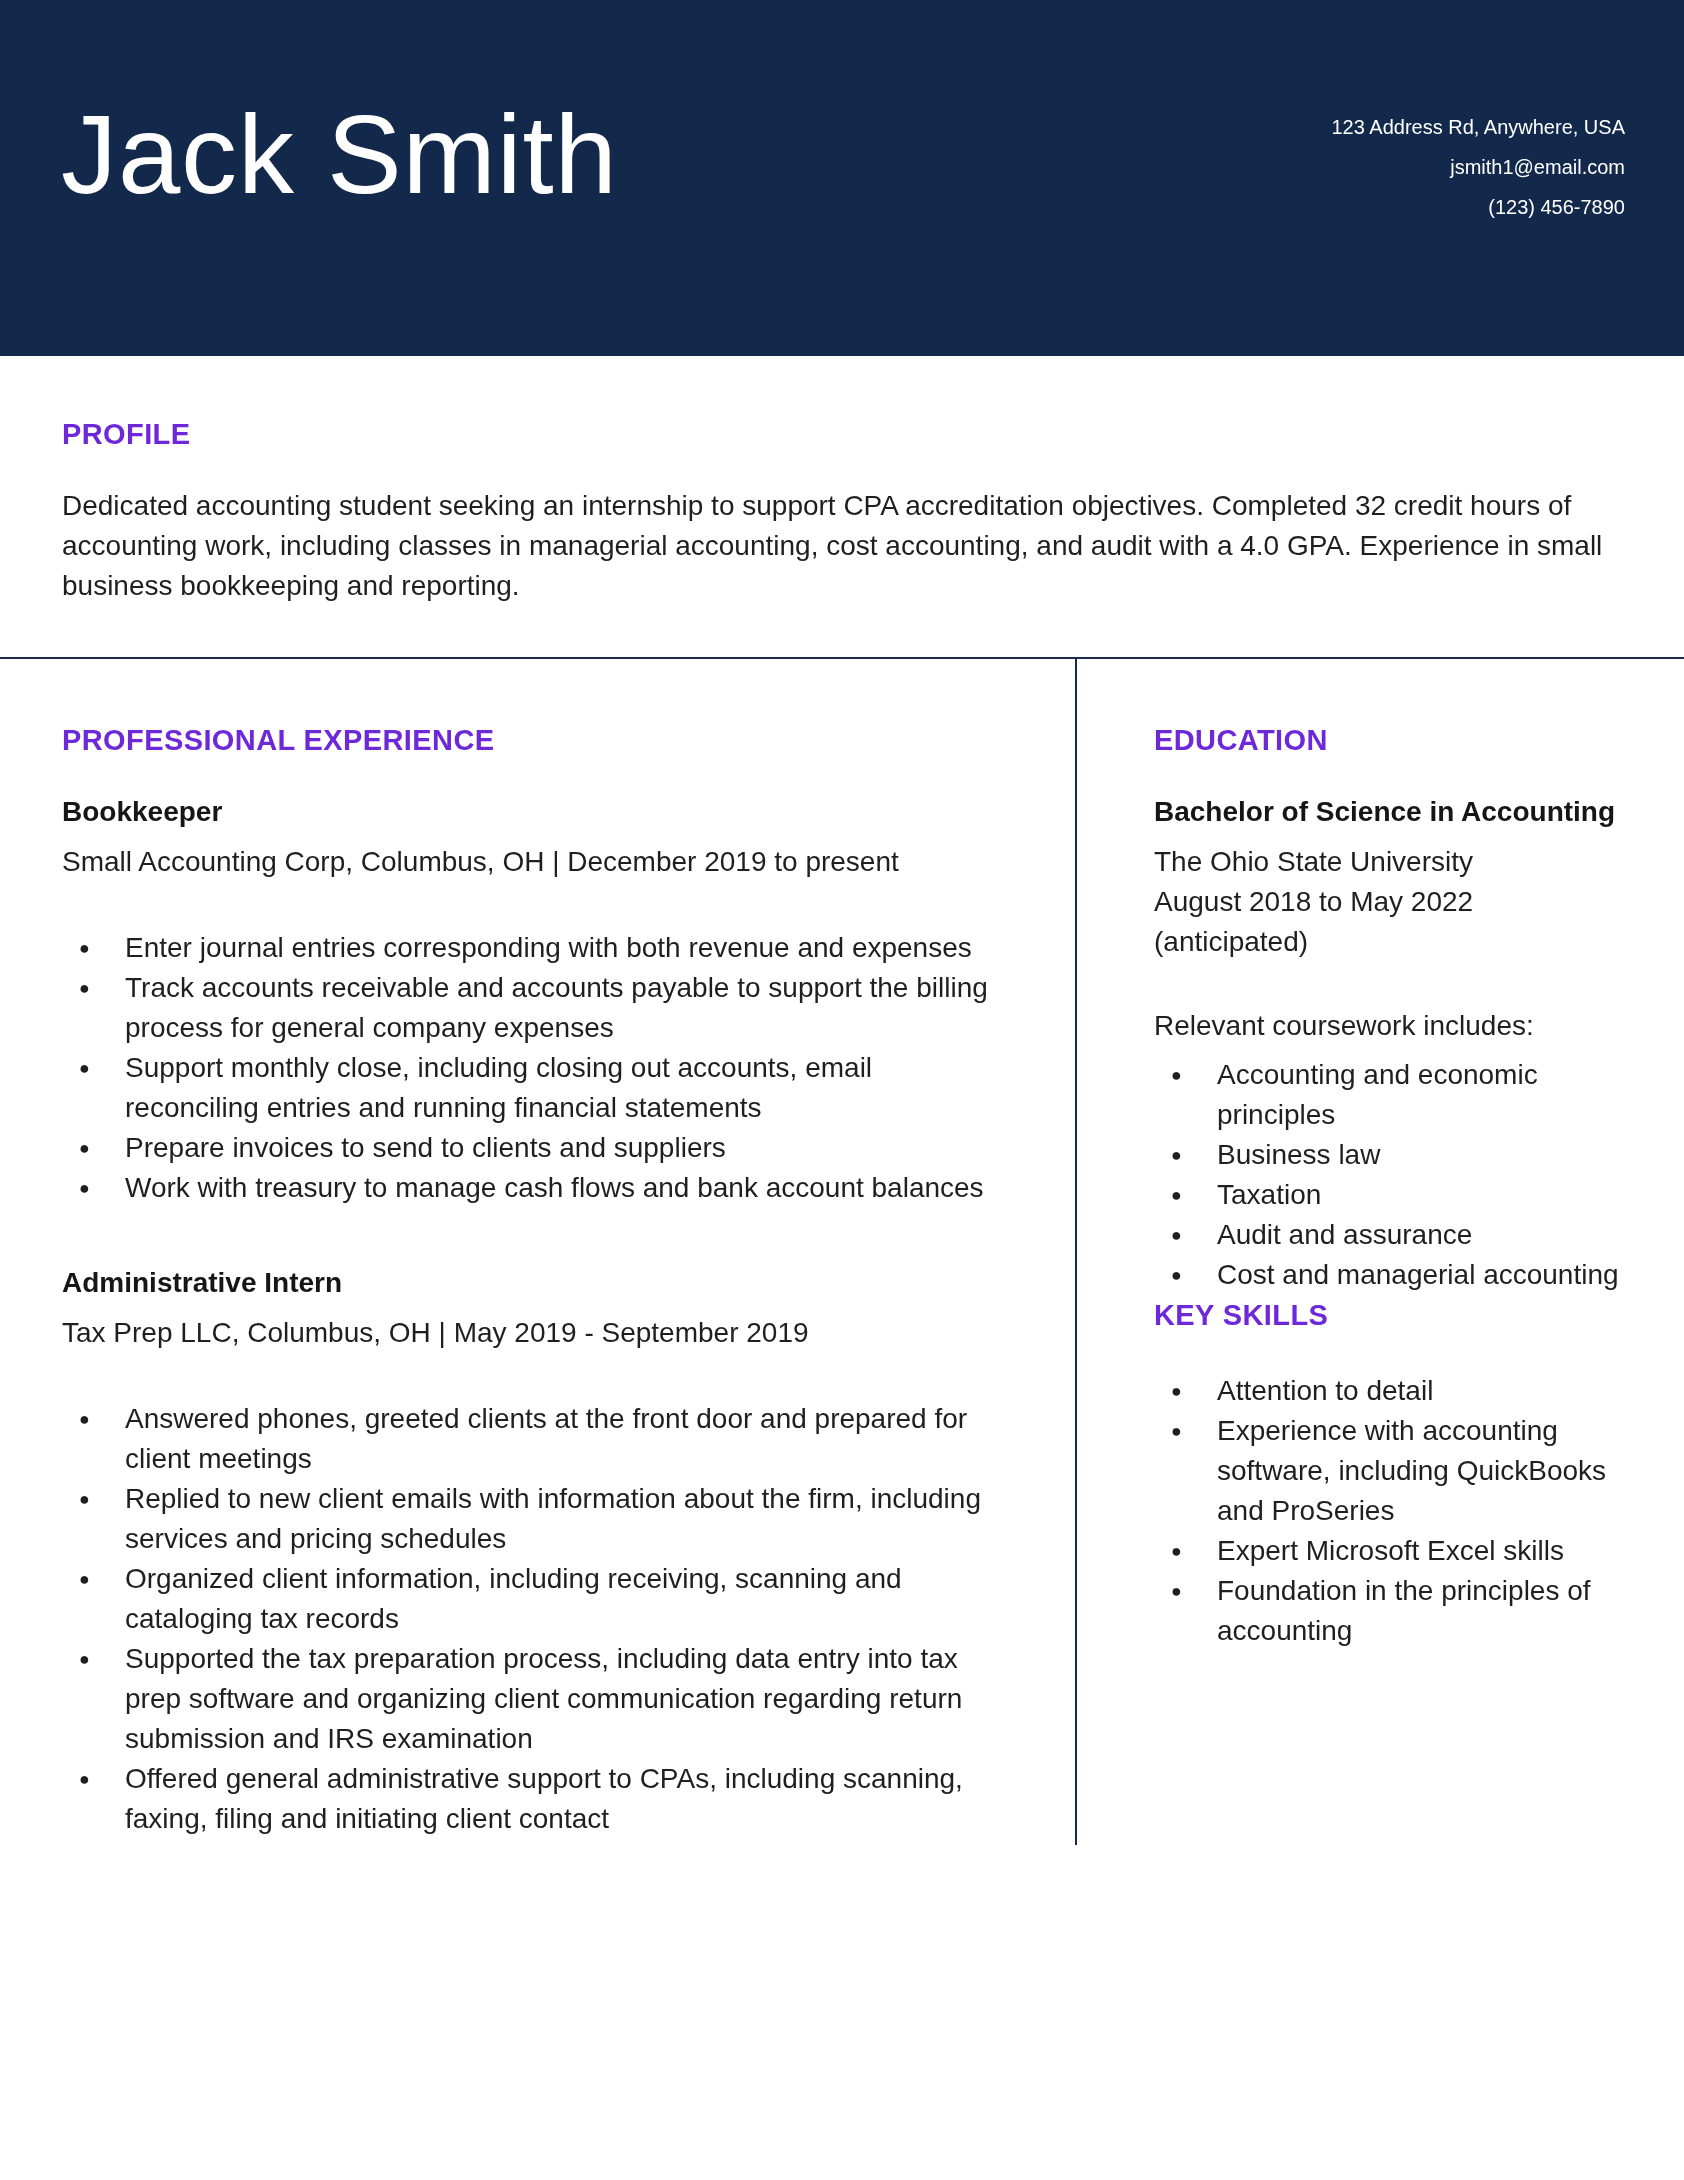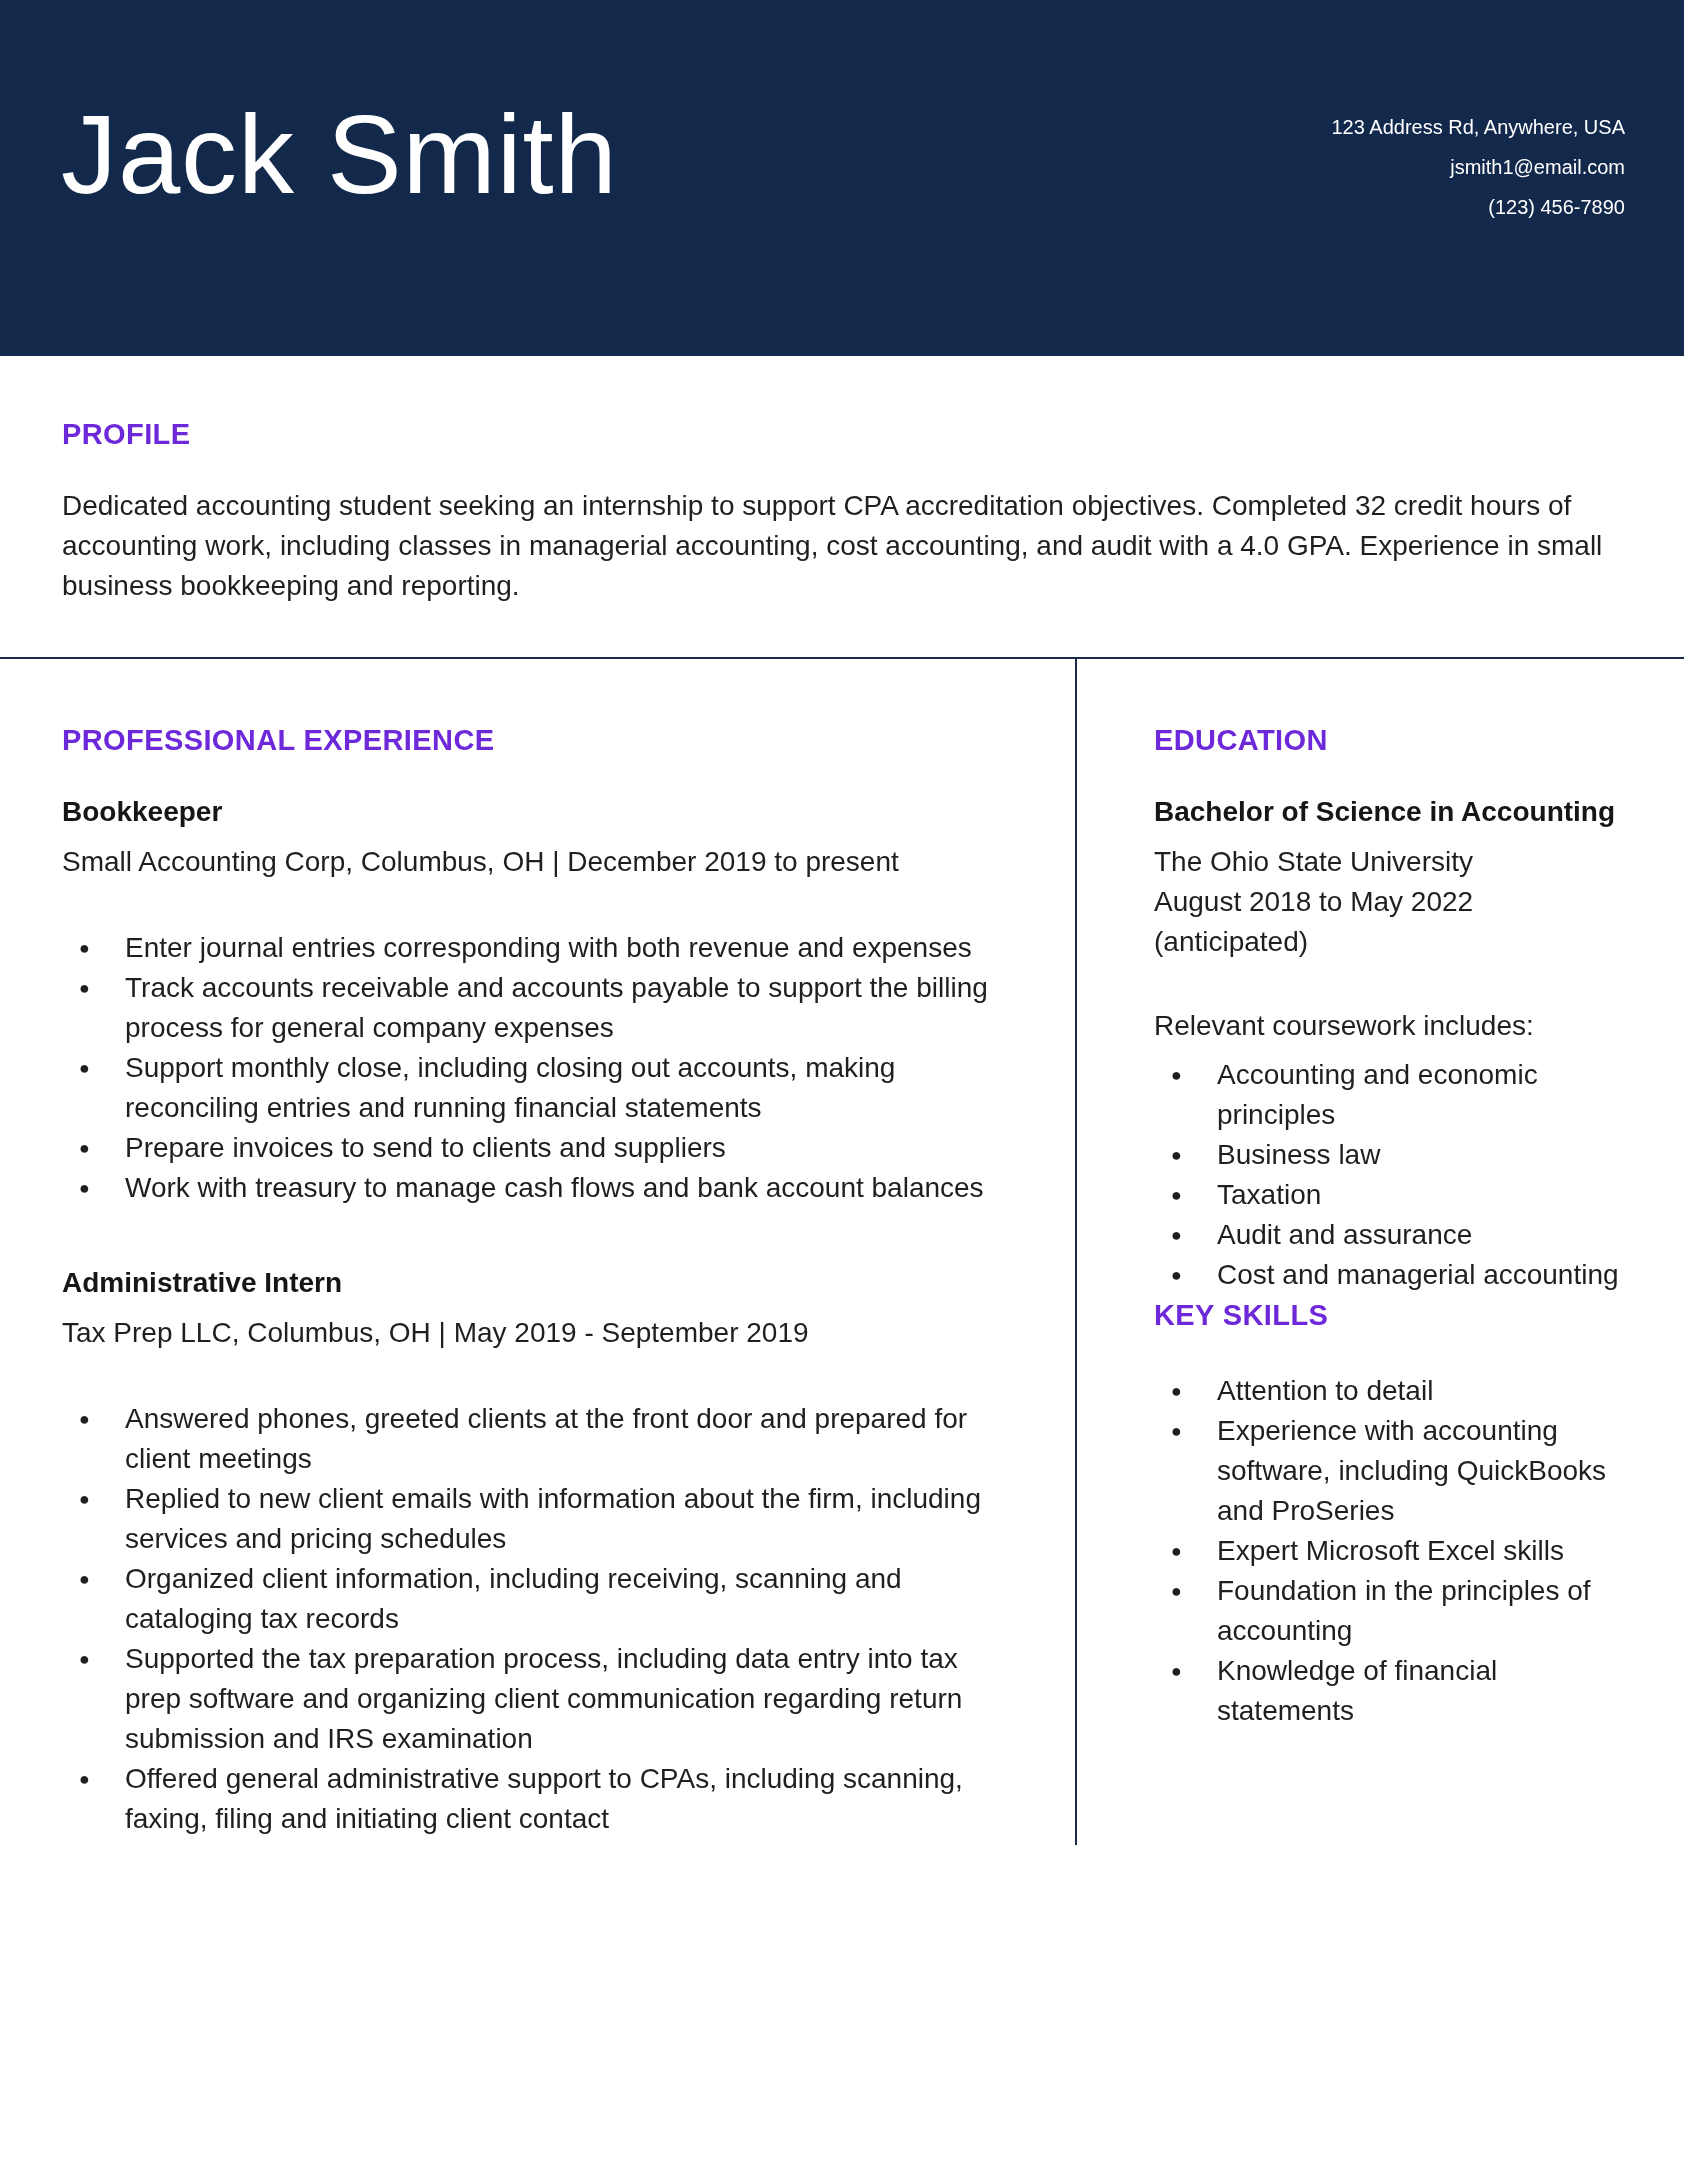--- a/index.html
+++ b/index.html
@@ -82,21 +82,21 @@
 
     <div class="col-left">
       <h2 class="section-heading">PROFESSIONAL EXPERIENCE</h2>
 
       <div class="job">
         <h3 class="item-title">Bookkeeper</h3>
         <p class="meta">Small Accounting Corp, Columbus, OH | December 2019 to present</p>
         <ul class="bullets">
           <li>Enter journal entries corresponding with both revenue and expenses</li>
           <li>Track accounts receivable and accounts payable to support the billing process for general company expenses</li>
-          <li>Support monthly close, including closing out accounts, making reconciling entries and running financial statements</li>
+          <li>Support monthly close, including closing out accounts, email reconciling entries and running financial statements</li>
           <li>Prepare invoices to send to clients and suppliers</li>
           <li>Work with treasury to manage cash flows and bank account balances</li>
         </ul>
       </div>
 
       <div class="job">
         <h3 class="item-title">Administrative Intern</h3>
         <p class="meta">Tax Prep LLC, Columbus, OH | May 2019 - September 2019</p>
         <ul class="bullets">
           <li>Answered phones, greeted clients at the front door and prepared for client meetings</li>
@@ -126,19 +126,18 @@
         <li>Audit and assurance</li>
         <li>Cost and managerial accounting</li>
       </ul>
 
       <h2 class="section-heading skills-heading">KEY SKILLS</h2>
       <ul class="bullets">
         <li>Attention to detail</li>
         <li>Experience with accounting software, including QuickBooks and ProSeries</li>
         <li>Expert Microsoft Excel skills</li>
         <li>Foundation in the principles of accounting</li>
-        <li>Knowledge of financial statements</li>
       </ul>
     </div>
 
   </div>
 </div>
 
 
 </body></html>

